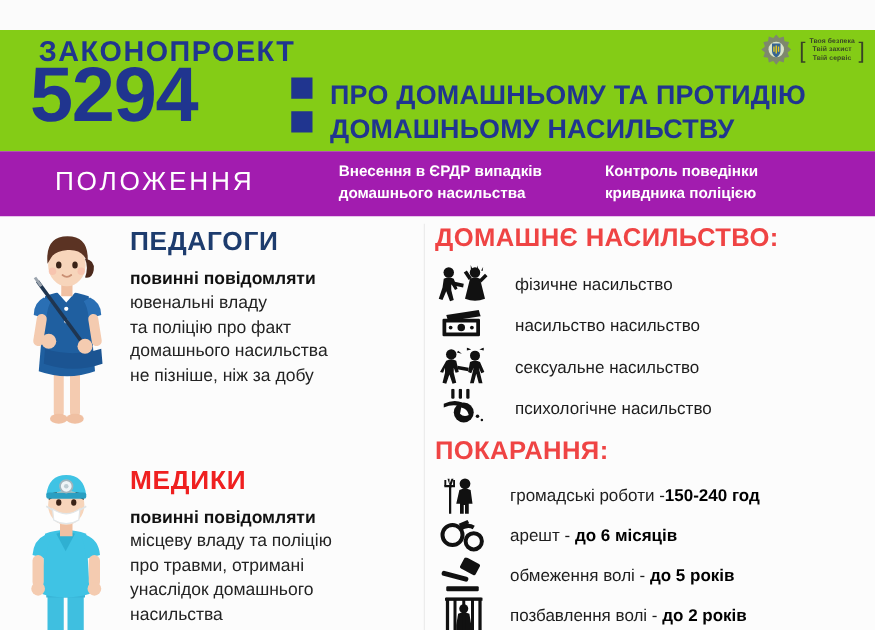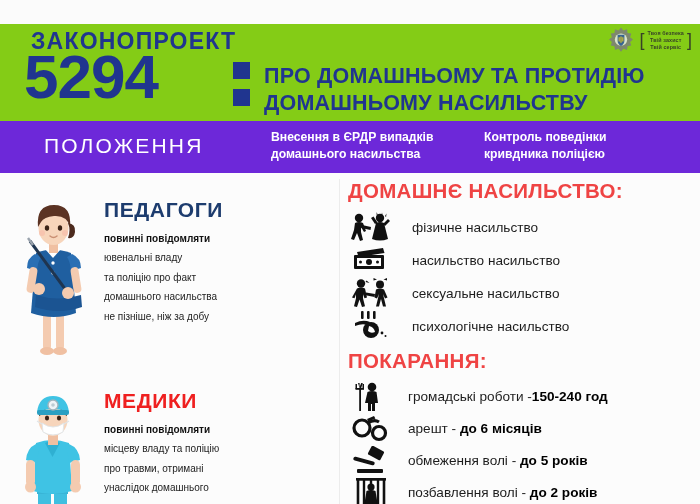--- a/index.html
+++ b/index.html
@@ -44,21 +44,21 @@
   .emblem .motto{
     position:relative;display:flex;align-items:center;gap:3px;
     font-size:5.4px;font-weight:700;color:#2a2a2a;line-height:7px;
     letter-spacing:.1px;
   }
   .emblem .brk{font-size:18px;color:#2a2a2a;line-height:1;font-weight:400;}
   .emblem .motto-lines{text-align:center;}
 
   
   .band{
-    position:relative;height:52px;background:#6d28d9;color:#fff;
+    position:relative;height:52px;background:#a21caf;color:#fff;
   }
   .band-title{
     position:absolute;left:44px;top:13px;
     font-size:21px;font-weight:400;letter-spacing:2.2px;color:#fff;
   }
   .band-col{
     position:absolute;top:8px;font-size:12.2px;font-weight:700;
     line-height:17px;color:#fff;
   }
   .band-col.c1{left:271px;width:200px;}
@@ -66,33 +66,33 @@
 
   
   .content{position:relative;height:355px;}
   .vdiv{
     position:absolute;left:339px;top:6px;width:1px;height:345px;
     background:#ececec;
   }
 
   
   .lcol{position:absolute;left:0;top:0;width:339px;height:355px;}
-  .block{position:absolute;margin-top:16px;}
+  .block{position:absolute;}
   .block .fig{position:absolute;left:6px;top:0;width:92px;height:160px;}
   .block .txt{position:absolute;left:104px;top:2px;width:232px;}
   .h-teal{
     font-size:21px;font-weight:700;color:#1d3c6e;letter-spacing:.6px;
     line-height:1;margin:0 0 9px 0;
   }
   .h-red{
     font-size:21px;font-weight:700;color:#ef2020;letter-spacing:.6px;
     line-height:1;margin:0 0 9px 0;
   }
   .bodytext{
-    font-size:10px;color:#232323;line-height:19.4px;
+    font-size:14px;color:#232323;line-height:19.4px;
   }
   .bodytext b{font-weight:700;color:#111;}
 
   
   .rcol{position:absolute;left:348px;top:0;width:352px;height:355px;}
   .h-navy{
     font-size:20.5px;font-weight:700;color:#ef4444;letter-spacing:.3px;
     line-height:1;margin:0;
   }
   .rowlist{margin-top:9px;}

